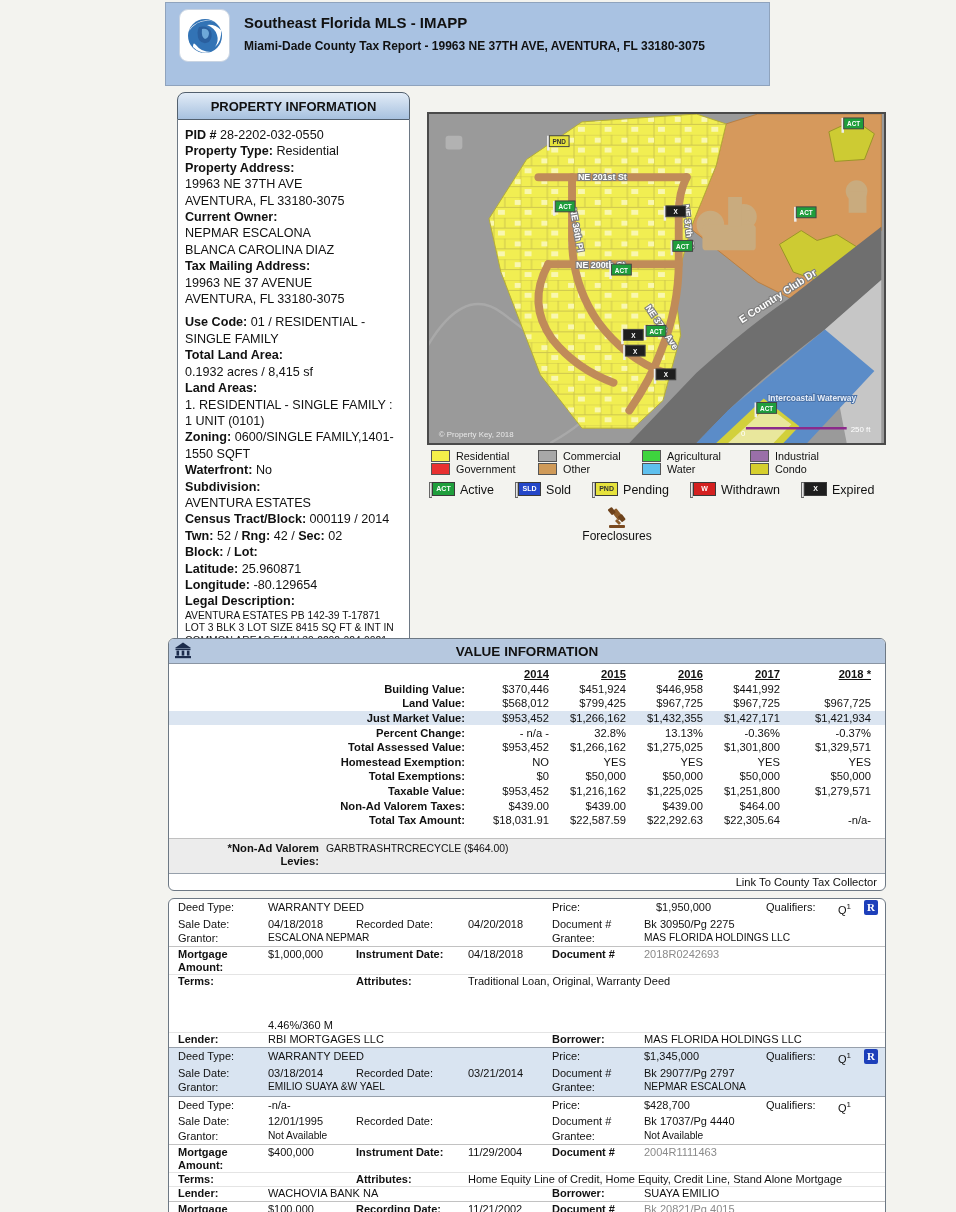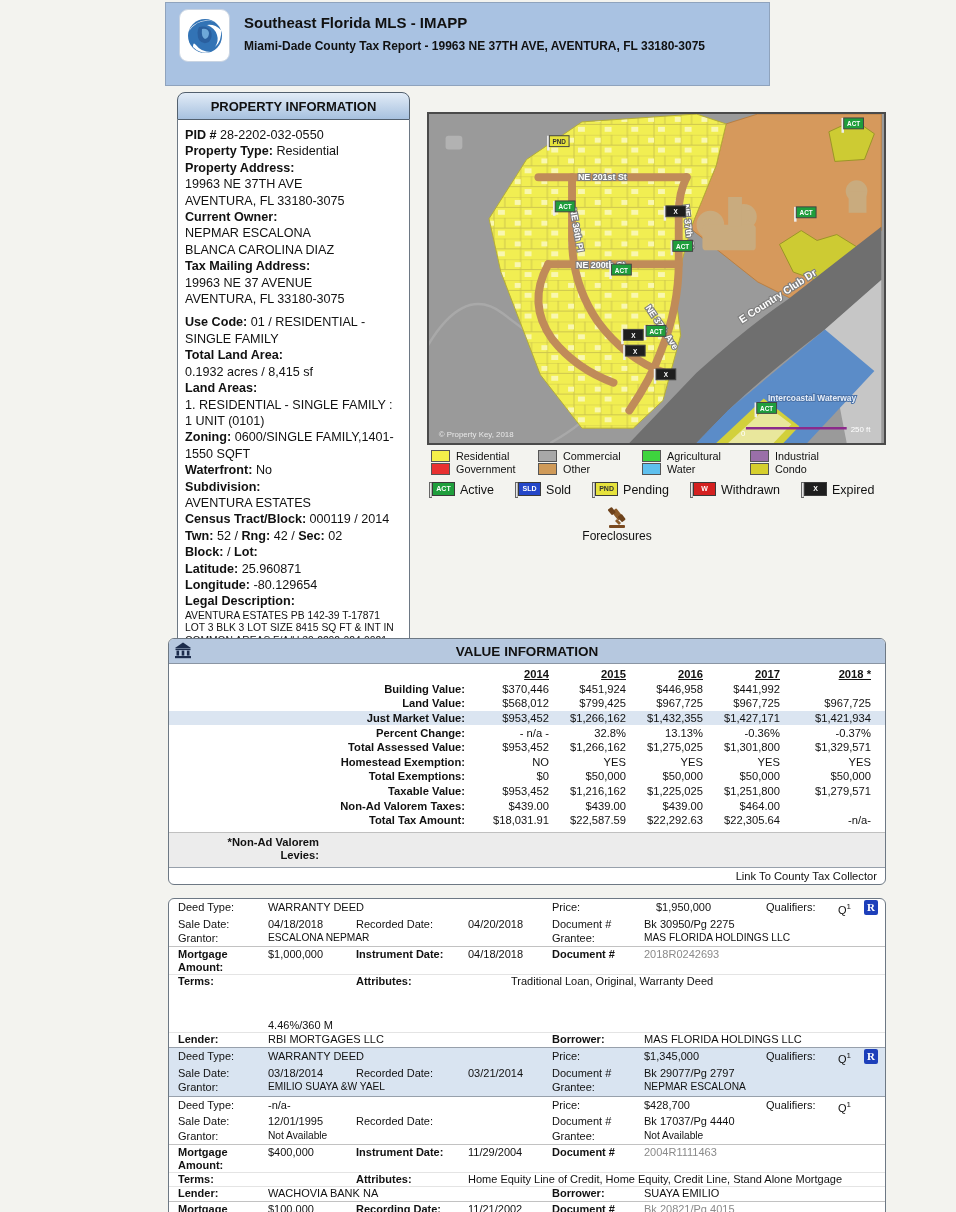--- a/index.html
+++ b/index.html
@@ -43,21 +43,21 @@
   .fc{margin-top:9px;width:380px;display:flex;flex-direction:column;align-items:center;font-size:12px;}
 
   
   .sechead{height:24px;background:#b6c8df;display:flex;align-items:center;justify-content:center;
            font-weight:bold;font-size:13.5px;border-bottom:1px solid #8a95a3;position:relative;}
   .sechead .hicon{position:absolute;left:5px;top:3px;}
 
   
   .vsec{position:absolute;left:0;top:546px;width:718px;border:1px solid #6d7884;border-radius:6px;
         background:#fff;overflow:hidden;box-sizing:border-box;}
-  .vtable{padding:3px 0 4px;}
+  .vtable{padding:3px 0 10px;}
   .vrow{display:grid;grid-template-columns:300px 80px 77px 77px 77px 1fr;height:14.6px;
         align-items:center;font-size:11.2px;padding-right:14px;}
   .vrow .vlabel{text-align:right;font-weight:bold;padding-right:4px;}
   .vcell{text-align:right;}
   .vhead .yr{font-weight:bold;text-decoration:underline;}
   .vrow.hl{background:#dbe5f1;}
   .vfoot{background:#ececec;border-top:1px solid #c0c0c0;padding:3px 0 4px;font-size:11.2px;line-height:13.5px;}
   .vfrow{display:grid;grid-template-columns:150px 1fr;}
   .vfrow .fl{font-weight:bold;text-align:right;}
   .vfrow .fv{padding-left:7px;}
@@ -445,20 +445,21 @@
           <div class="vcell">$18,031.91</div>
           <div class="vcell">$22,587.59</div>
           <div class="vcell">$22,292.63</div>
           <div class="vcell">$22,305.64</div>
           <div class="vcell">-n/a-</div>
         </div>
       </div>
     <div class="vfoot">
       <div class="vfrow">
         <div class="fl">*Non-Ad Valorem</div>
+        <div class="fv sm">GARBTRASHTRCRECYCLE ($464.00)</div>
       </div>
       <div class="vfrow">
         <div class="fl">Levies:</div>
         <div class="fv"></div>
       </div>
     </div>
     <div class="linkbar">
       <span>Link To County Tax Collector</span>
     </div>
   </div>
@@ -498,21 +499,21 @@
             <div class="scell" style="grid-column: 2;">$1,000,000</div>
             <div class="scell b" style="grid-column: 3;">Instrument Date:</div>
             <div class="scell" style="grid-column: 4;">04/18/2018</div>
             <div class="scell b" style="grid-column: 5;">Document #</div>
             <div class="scell gray" style="grid-column: 6 / span 4;">2018R0242693</div>
           </div>
           <div class="sline">
             <div class="scell b" style="grid-column: 1;">Terms:</div>
             <div class="scell" style="grid-column: 2; margin-top: 44px;">4.46%/360 M</div>
             <div class="scell b" style="grid-column: 3;">Attributes:</div>
-            <div class="scell" style="grid-column: 4 / span 6; margin-left: 43px;">Traditional Loan, Original, Warranty Deed</div>
+            <div class="scell" style="grid-column: 4 / span 6;">Traditional Loan, Original, Warranty Deed</div>
           </div>
           <div class="sline">
             <div class="scell b" style="grid-column: 1;">Lender:</div>
             <div class="scell" style="grid-column: 2 / span 3;">RBI MORTGAGES LLC</div>
             <div class="scell b" style="grid-column: 5;">Borrower:</div>
             <div class="scell" style="grid-column: 6 / span 4;">MAS FLORIDA HOLDINGS LLC</div>
           </div>
         </div>
         <div class="blk deed hl">
           <div class="sline">

